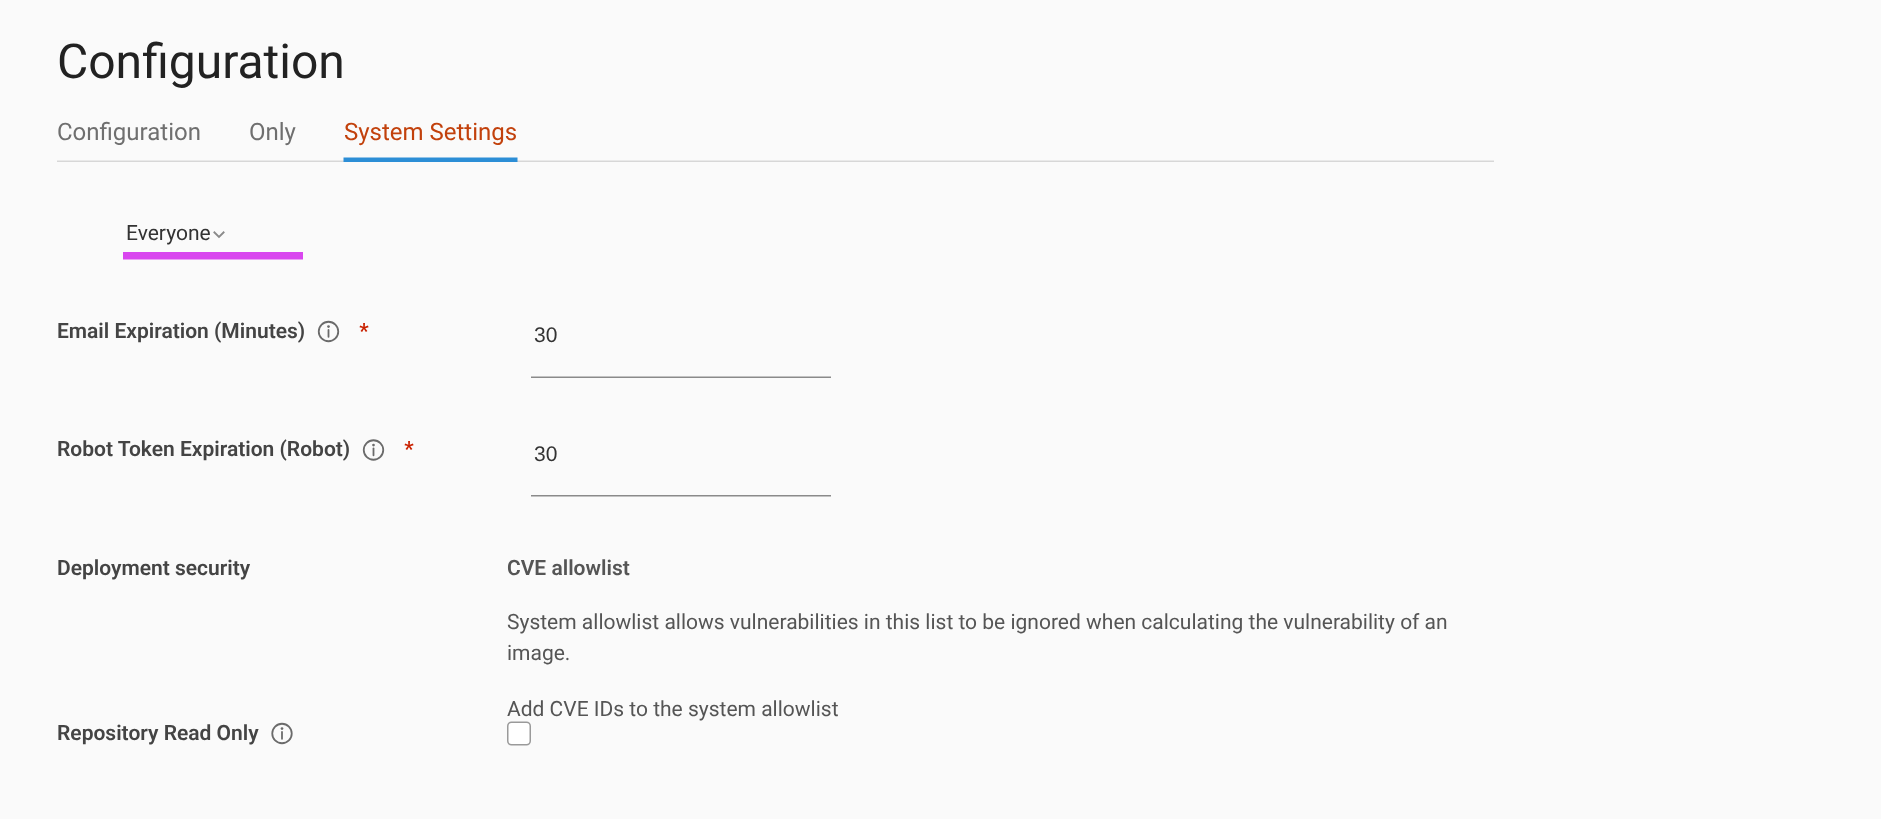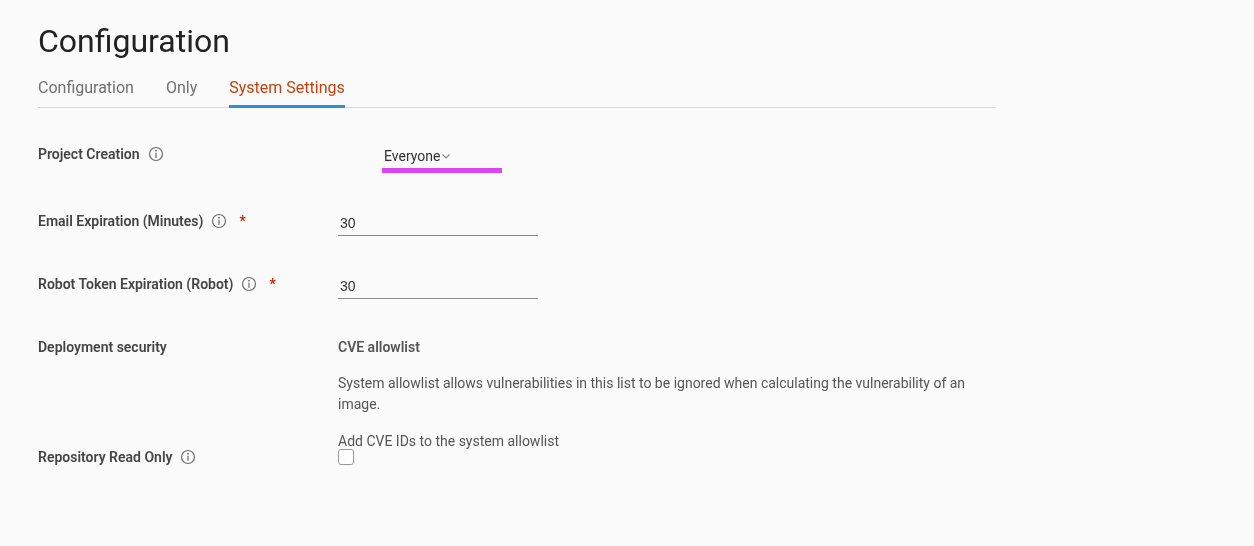--- a/index.html
+++ b/index.html
@@ -91,24 +91,25 @@
   .chevron {
     width: 12px;
     height: 12px;
     color: #8a8a8a;
   }
   .text-input {
     border: none;
     border-bottom: 1px solid #8a8a8a;
     background: transparent;
     font-size: 14px;
-    padding: 2px 4px 4px 2px;
+    padding: 2px 4px 20px 2px;
     width: 200px;
     outline: none;
     color: #333;
+    margin-left: 16px;
   }
   .checkbox {
     width: 16px;
     height: 16px;
     border: 1px solid #9a9a9a;
     border-radius: 3px;
     background: #fff;
     cursor: pointer;
     display: inline-block;
   }
@@ -137,28 +138,20 @@
 
   <div class="tabbar">
     <div class="tab">Configuration</div>
     <div class="tab">Only</div>
     <div class="tab active">System Settings</div>
   </div>
 
   <div class="form">
 
     <div class="row">
-      <div class="label-col">
-        <span>Project Creation</span>
-        <svg class="info-icon" viewBox="0 0 16 16" fill="none" stroke="#6b6b6b" stroke-width="1.2">
-          <circle cx="8" cy="8" r="6.5"></circle>
-          <line x1="8" y1="7" x2="8" y2="11.5" stroke-linecap="round"></line>
-          <circle cx="8" cy="4.7" r="0.9" fill="#6b6b6b" stroke="none"></circle>
-        </svg>
-      </div>
       <div class="field-col">
         <div class="select-wrap">
           <span class="select-value">Everyone</span>
           <svg class="chevron" viewBox="0 0 12 12" fill="none" stroke="currentColor" stroke-width="1.2">
             <polyline points="2.5,4.5 6,8 9.5,4.5"></polyline>
           </svg>
         </div>
       </div>
     </div>
 

